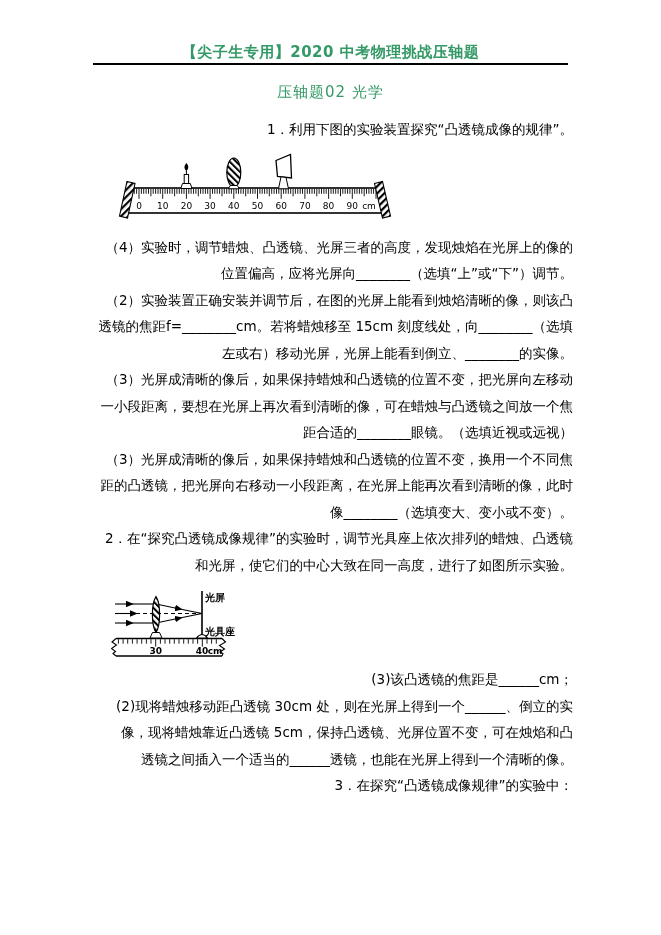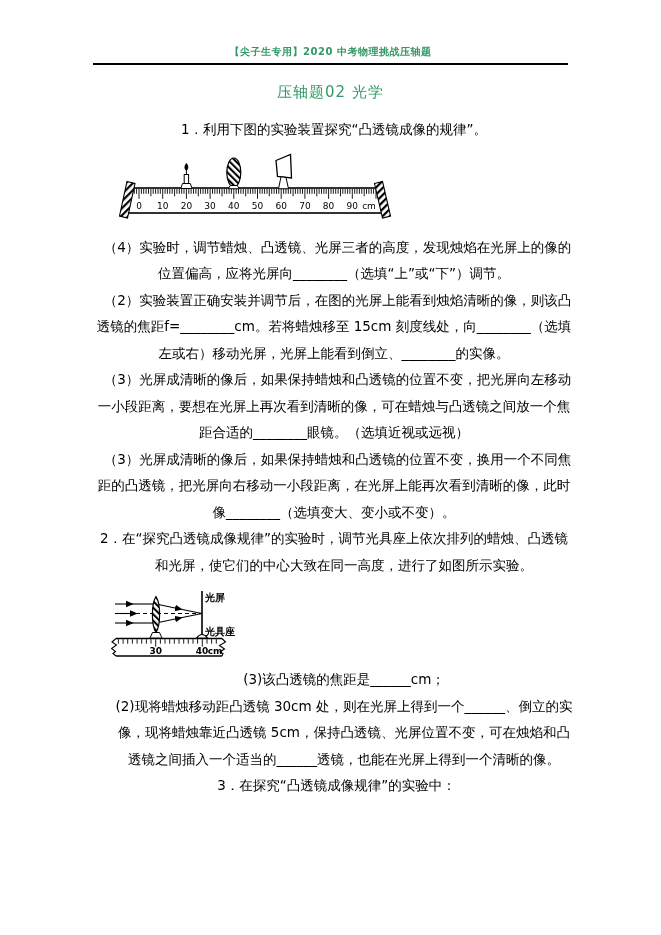--- a/index.html
+++ b/index.html
@@ -4,31 +4,31 @@
 <style>
   * { margin:0; padding:0; box-sizing:border-box; }
   html,body { background:#e8e8e8; }
   body { font-family:"DejaVu Sans","Liberation Sans",sans-serif; color:#000; }
   .page {
     position:relative; width:661px; height:935px; background:#ffffff;
     overflow:hidden; margin:0 auto;
   }
   .doc-header {
     padding-top:44px; text-align:center;
-    font-size:10px; font-weight:bold; line-height:16px;
+    font-size:15px; font-weight:bold; line-height:16px;
     color:#339966; letter-spacing:0.5px;
   }
   .header-rule { margin:3px 93px 0 93px; border-top:2px solid #000; }
   .page-title {
     margin-top:15px; text-align:center;
     font-size:15px; line-height:24px; color:#339966; letter-spacing:1px;
   }
   .content {
     margin:12px 86px 13px 95px; width:478px;
-    font-size:13.5px; line-height:26.5px; text-align:center;
+    font-size:13.5px; line-height:26.5px; text-align:right;
     word-break:break-all;
   }
   .content p { margin:0; }
   .q-intro { }
   .sub { text-indent:7px; }
   .hang { padding-left:20px; text-indent:-20px; }
   .sub2 { padding-left:20px; }
   .q3 { padding-left:5px; }
   .fig1 { display:block; margin:5px 0 4px 22px; }
   .fig2 { display:block; margin:2px 0 4px 16px; }

